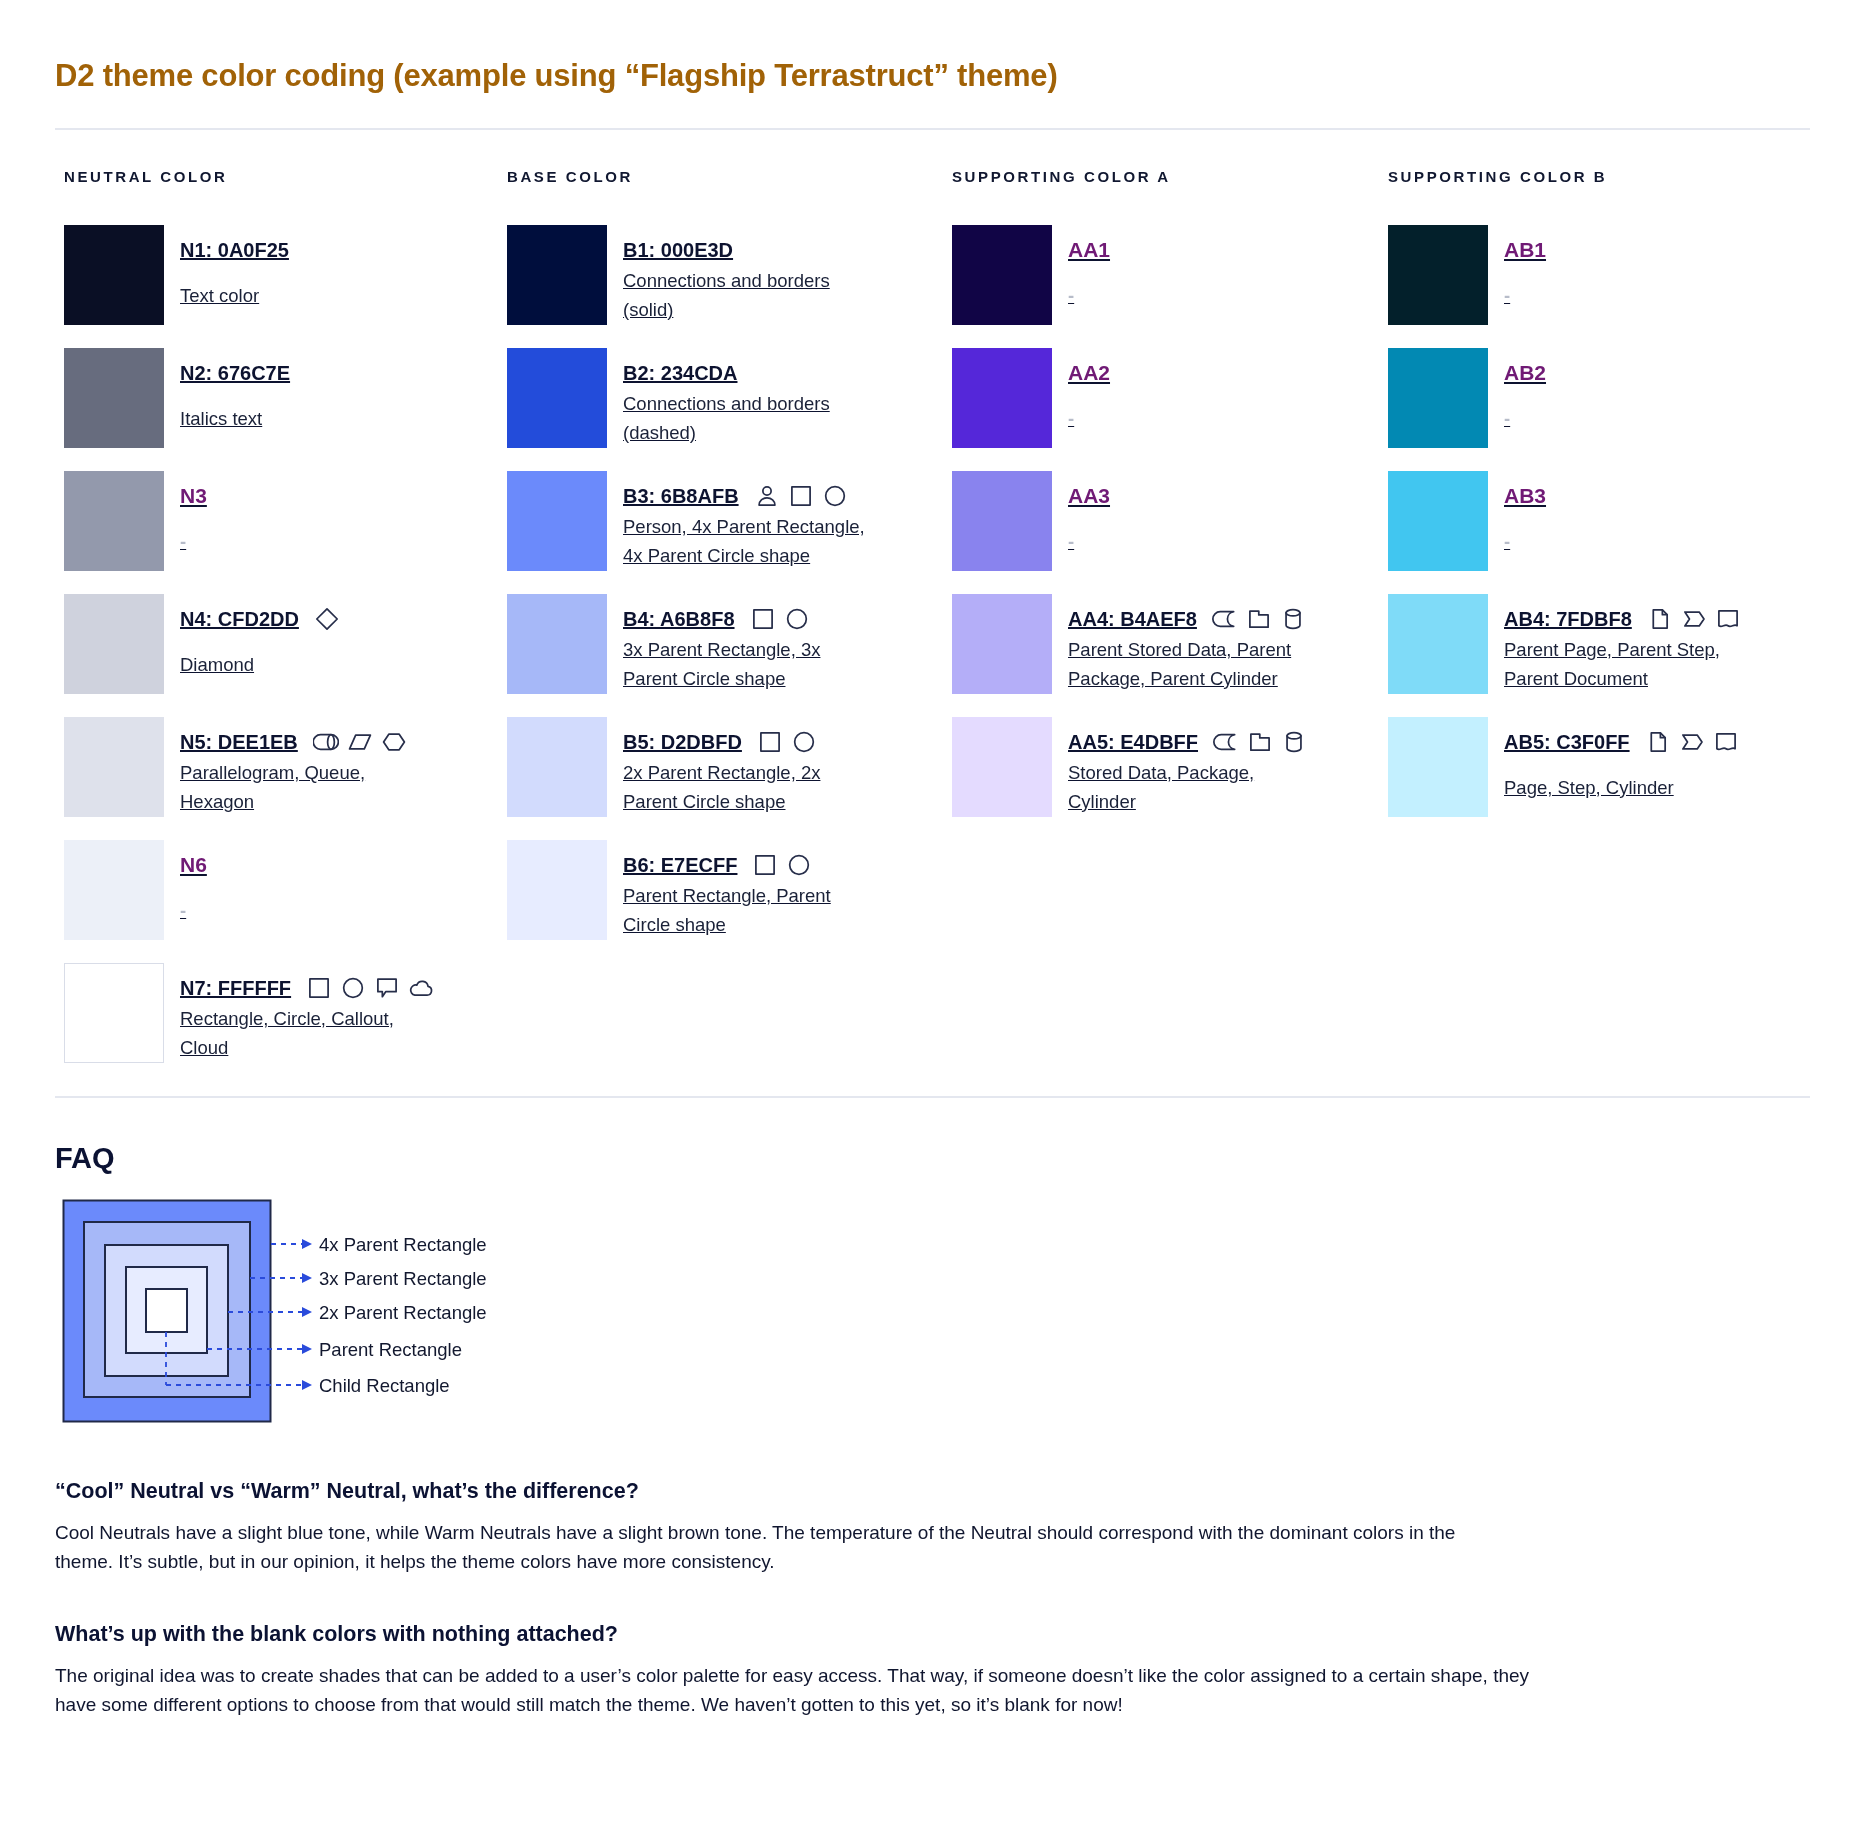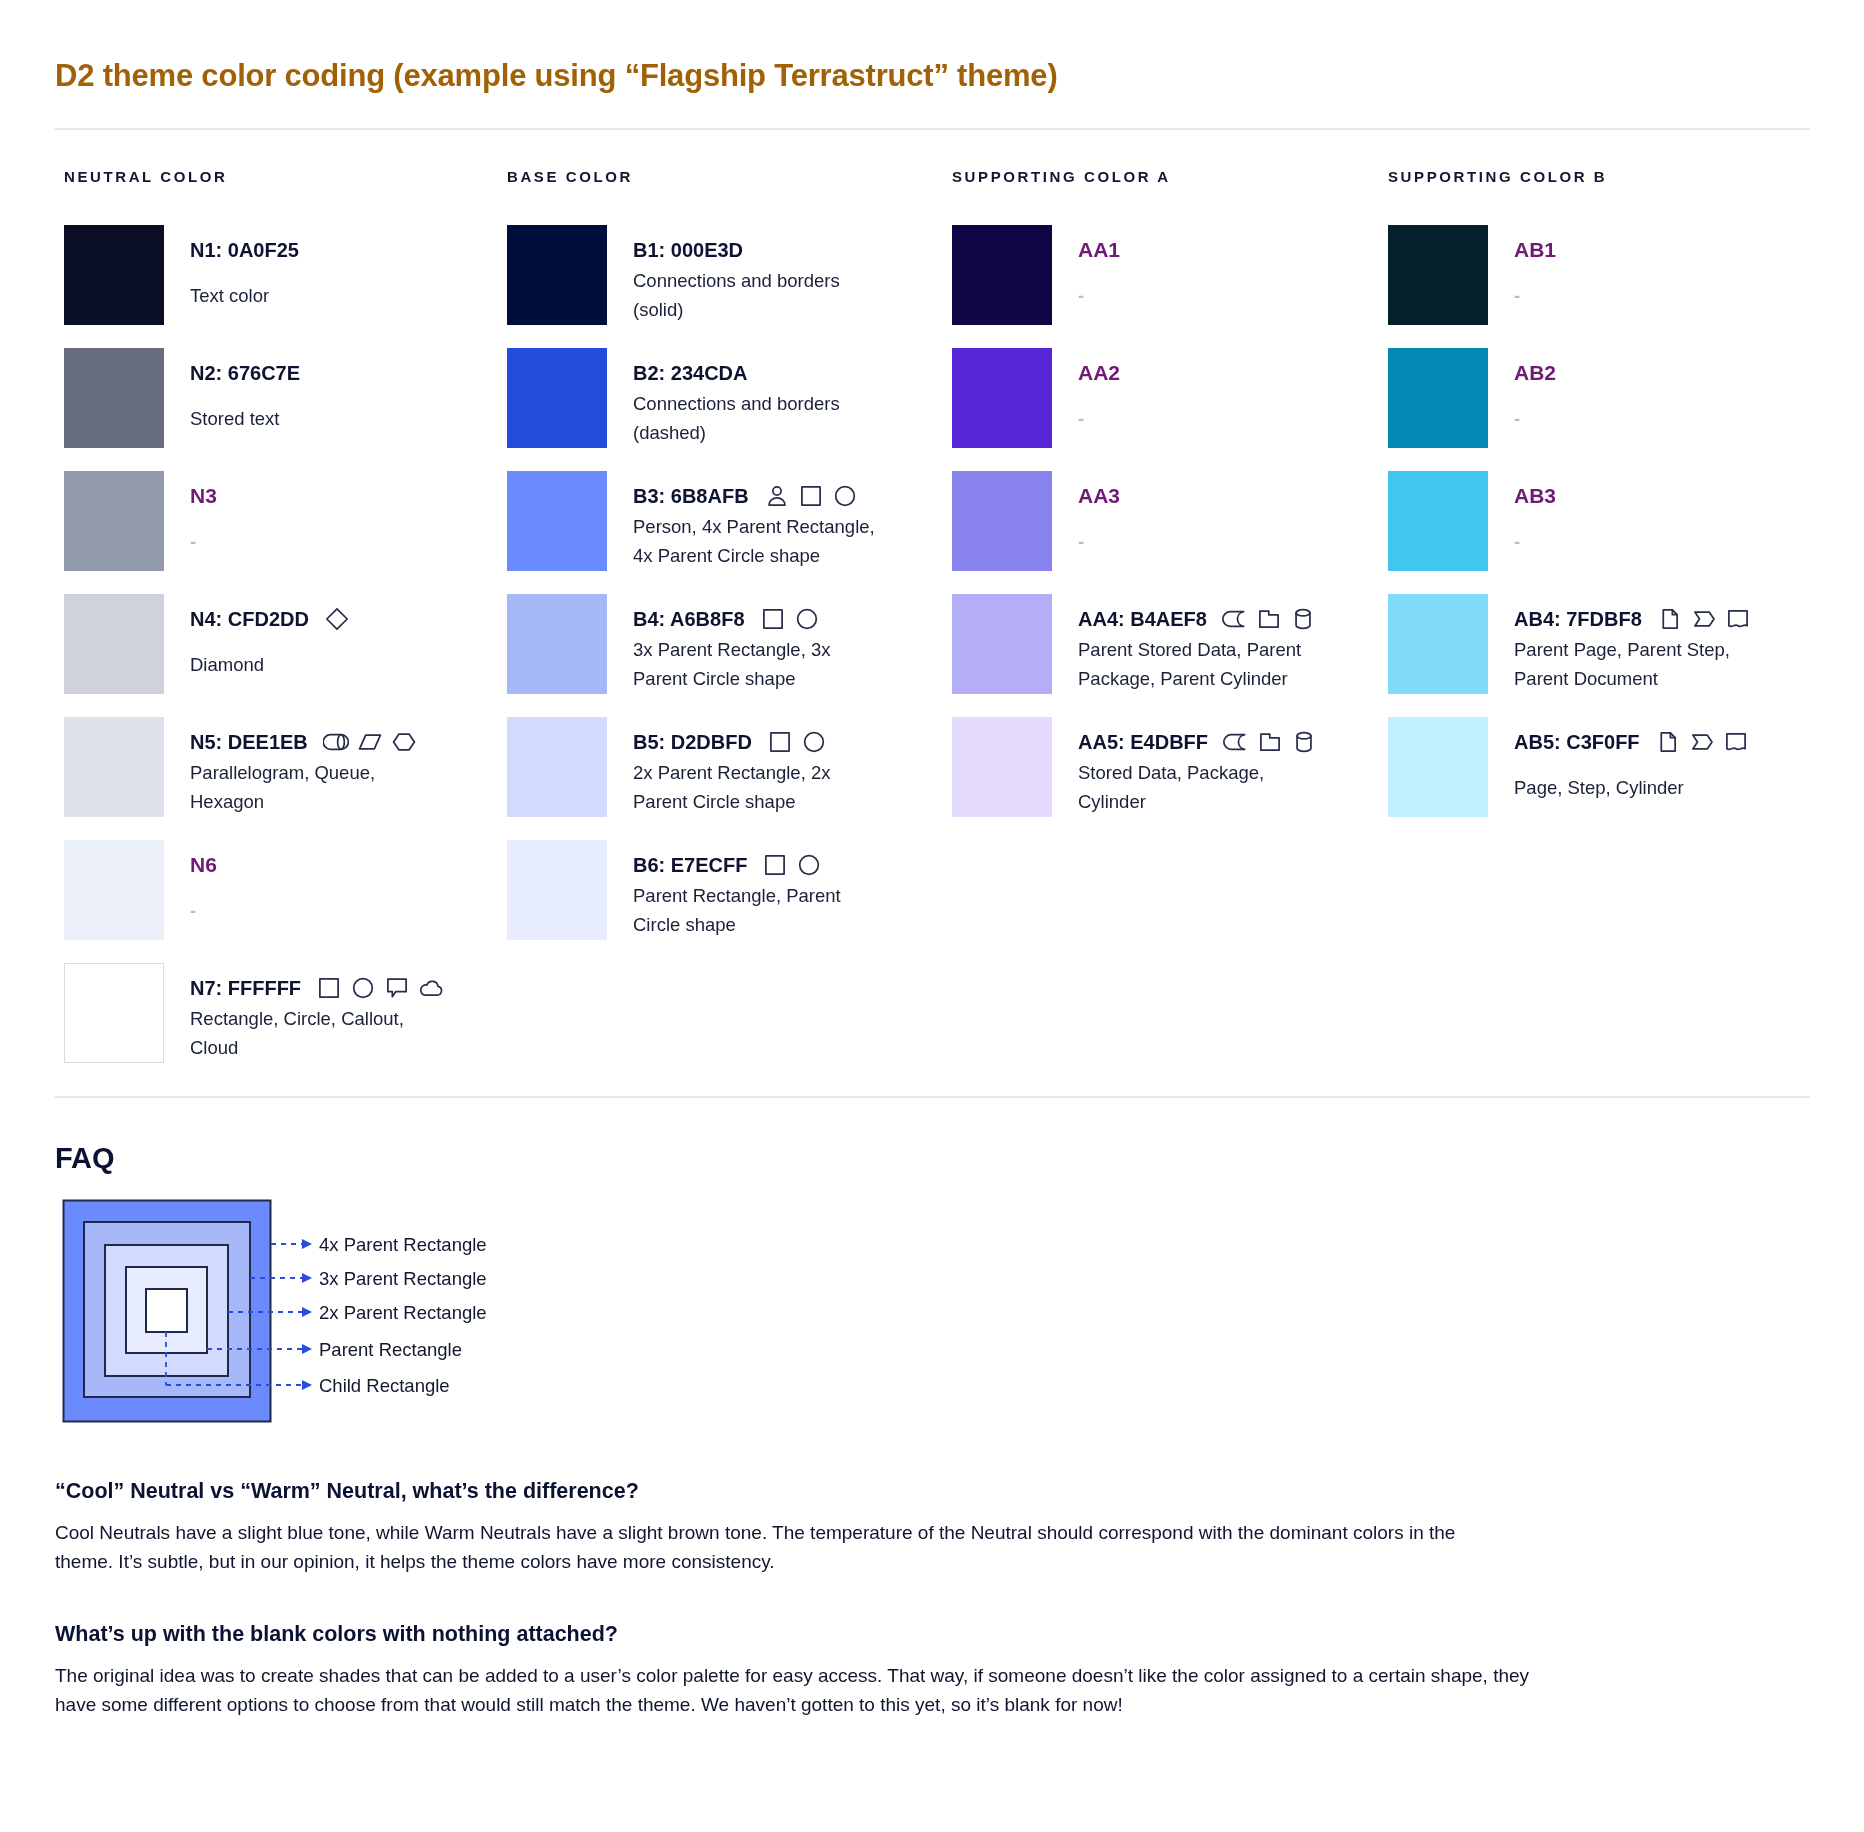--- a/index.html
+++ b/index.html
@@ -4,21 +4,21 @@
 <style>
   html,body{margin:0;padding:0;background:#ffffff;color:#0d1330;
     font-family:"Liberation Sans","DejaVu Sans",sans-serif;}
   .page{width:1864px;min-height:1832px;box-sizing:border-box;padding:56px 54px 60px 55px;}
   .doc-title{font-size:31px;font-weight:700;color:#a16207;margin:2px 0 34px 0;letter-spacing:-0.2px;}
   .divider{border:none;border-top:2px solid #e4e7ef;margin:0 0 0 0;}
   
   .palette{display:grid;grid-template-columns:443px 445px 436px minmax(0,1fr);
     padding:38px 0 0 9px;}
   .col-header{font-size:15px;font-weight:700;letter-spacing:2.6px;color:#101730;margin-bottom:40px;}
-  .entry{display:flex;gap:26px;margin-bottom:23px;}
+  .entry{display:flex;gap:16px;margin-bottom:23px;text-decoration:underline;}
   .swatch{width:100px;height:100px;flex:0 0 100px;box-sizing:border-box;}
   .entry-text{padding-top:9px;min-width:0;}
   .title-row{display:flex;align-items:center;gap:15px;line-height:32px;}
   .entry-label{font-size:20px;font-weight:700;color:#0d1330;white-space:nowrap;}
   .entry-label.muted{color:#701a75;font-size:21px;}
   .entry-icons{display:flex;align-items:center;gap:8px;color:#272e4a;}
   .entry-icons svg{display:block;}
   .entry-desc{height:58px;display:flex;flex-direction:column;justify-content:center;
     font-size:18.5px;line-height:29px;color:#1a2138;white-space:pre-line;max-width:300px;}
   .entry-desc.muted{color:#b7bcc9;font-weight:700;}
@@ -47,21 +47,21 @@
             </div>
             <div class="entry-desc">Text color</div>
           </div>
         </div>
         <div class="entry">
           <div class="swatch" style="background: rgb(103, 108, 126);"></div>
           <div class="entry-text">
             <div class="title-row">
               <span class="entry-label">N2: 676C7E</span>
             </div>
-            <div class="entry-desc">Stored text</div>
+            <div class="entry-desc">Italics text</div>
           </div>
         </div>
         <div class="entry">
           <div class="swatch" style="background: rgb(147, 153, 172);"></div>
           <div class="entry-text">
             <div class="title-row">
               <span class="entry-label muted">N3</span>
             </div>
             <div class="entry-desc muted">-</div>
           </div>

